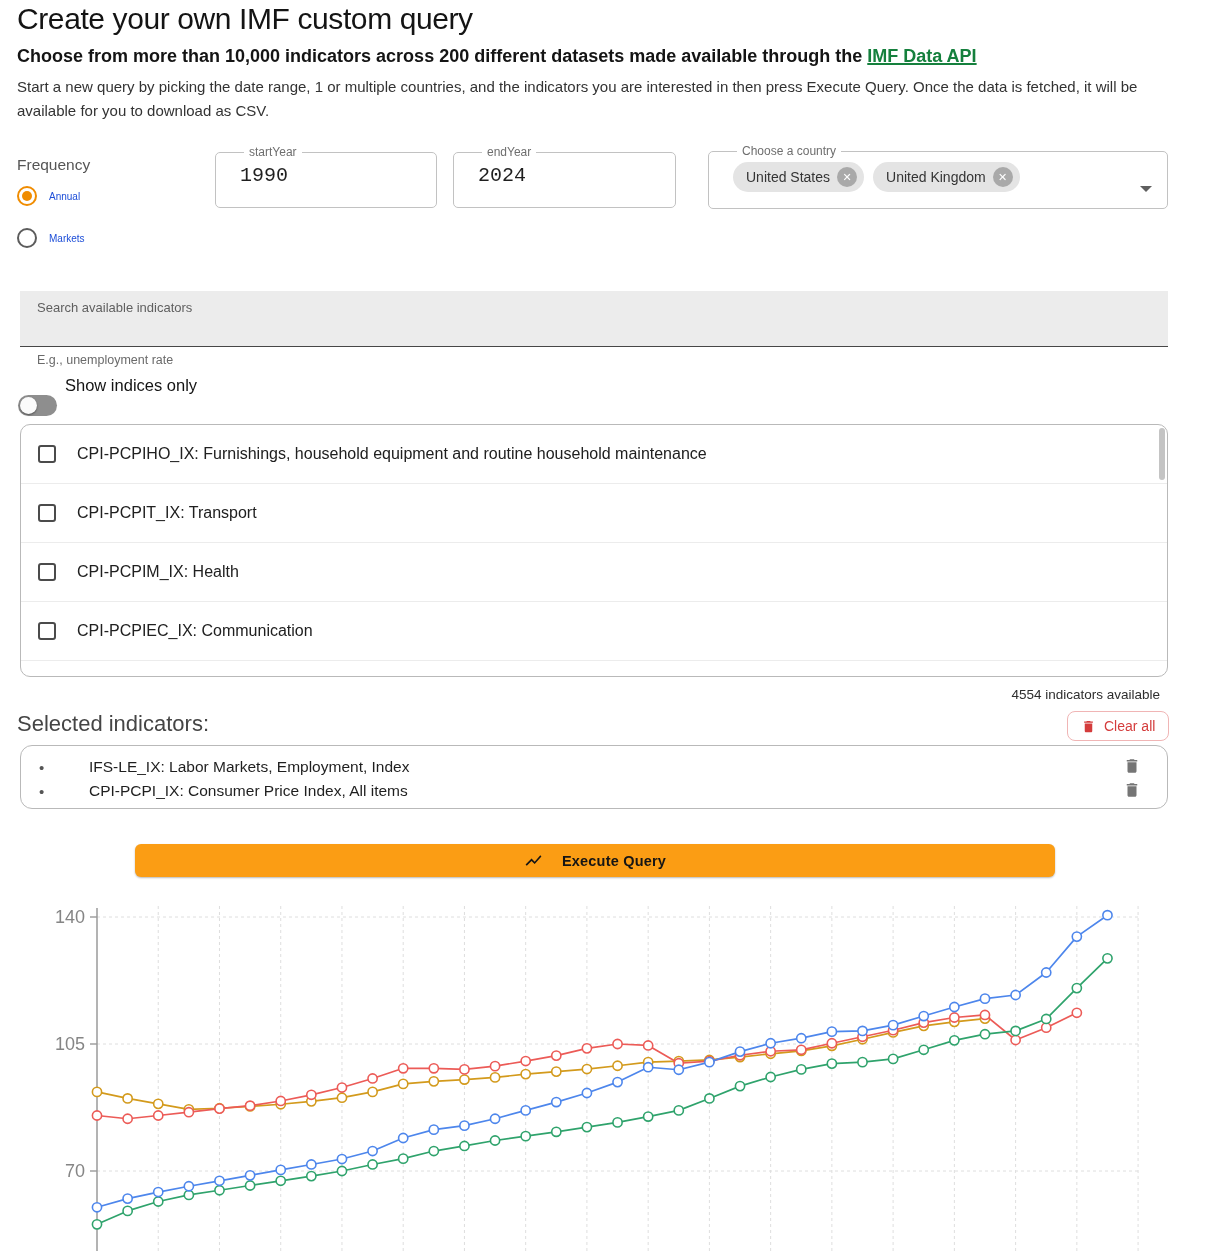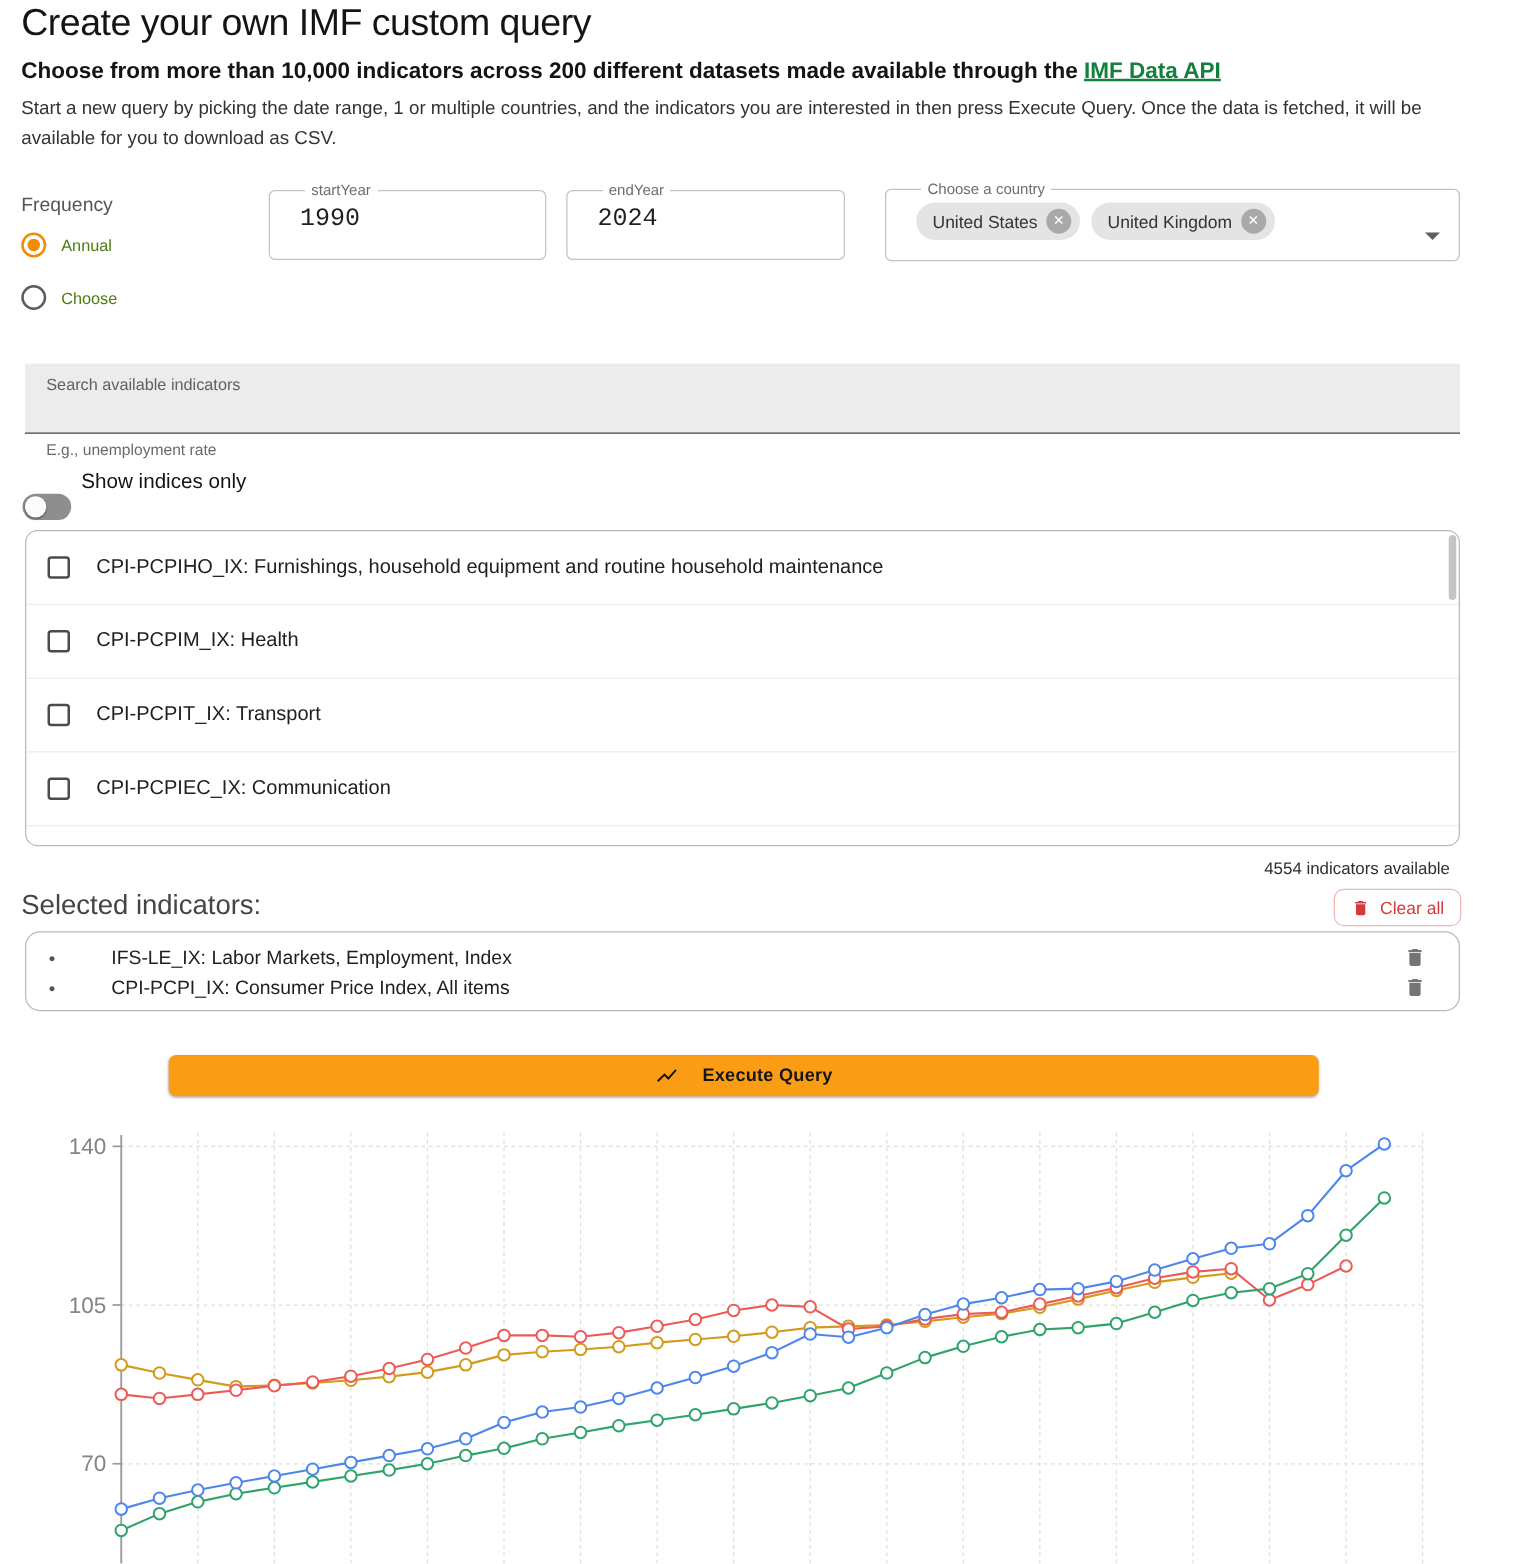--- a/index.html
+++ b/index.html
@@ -13,21 +13,21 @@
   .title { left:17px; top:2px; font-size:30px; font-weight:500; color:#141414; letter-spacing:-0.4px; }
   .subtitle { left:17px; top:46px; font-size:18px; font-weight:700; color:#141414; }
   .subtitle a { color:#15803d; text-decoration:underline; text-decoration-thickness:2px; cursor:pointer; }
   .desc { left:17px; top:75px; width:1130px; font-size:15px; line-height:23.5px; color:#333; }
 
   .freq-label { left:17px; top:156px; font-size:15.5px; color:#555; }
   .radio-row { display:flex; align-items:center; gap:12px; cursor:pointer; }
   .radio { width:20px; height:20px; border-radius:50%; border:2px solid #5c5c5c; position:relative; background:#fff; flex:0 0 auto; }
   .radio.checked { border-color:#f08c00; }
   .radio.checked::after { content:""; position:absolute; left:3px; top:3px; width:10px; height:10px; border-radius:50%; background:#f08c00; }
-  .radio-label { font-size:13px; color:#4d7c0f; }
+  .radio-label { font-size:10px; color:#1d4ed8; }
 
   fieldset.outlined { position:absolute; margin:0; padding:0 24px; border:1px solid #c2c2c2; border-radius:5px; background:#fff; }
   fieldset.outlined legend { font-size:12px; color:#6e6e6e; padding:0 5px; margin-left:4px; line-height:13px; }
   .field-input { border:none; outline:none; background:transparent; font-family:Liberation Mono, monospace; font-size:20px; color:#1f1f1f; width:100%; margin-top:5px; padding:0; }
 
   .chips { display:flex; gap:9px; margin-top:4px; }
   .chip { height:30px; border-radius:15px; background:#e4e4e4; display:flex; align-items:center; gap:7px; padding:0 7px 0 13px; font-size:14px; color:#343434; cursor:default; }
   .chip-x { width:20px; height:20px; border-radius:50%; background:#a9a9a9; color:#fff; font-size:11px; line-height:20px; text-align:center; cursor:pointer; flex:0 0 auto; }
   .select-arrow { position:absolute; right:15px; top:28px; width:0; height:0; border-left:6px solid transparent; border-right:6px solid transparent; border-top:6px solid #5f5f5f; cursor:pointer; }
 
@@ -75,21 +75,21 @@
 
   <div class="abs desc">Start a new query by picking the date range, 1 or multiple countries, and the indicators you are interested in then press Execute Query. Once the data is fetched, it will be available for you to download as CSV.</div>
 
   <div class="abs freq-label">Frequency</div>
   <div class="abs radio-row" style="left:17px; top:186px;">
     <span class="radio checked"></span>
     <span class="radio-label">Annual</span>
   </div>
   <div class="abs radio-row" style="left:17px; top:228px;">
     <span class="radio"></span>
-    <span class="radio-label">Choose</span>
+    <span class="radio-label">Markets</span>
   </div>
 
   <fieldset class="outlined" style="left:215px; top:146px; width:222px; height:62px;">
     <legend>startYear</legend>
     <input class="field-input" value="1990" style="">
   </fieldset>
   <fieldset class="outlined" style="left:453px; top:146px; width:223px; height:62px;">
     <legend>endYear</legend>
     <input class="field-input" value="2024" style="">
   </fieldset>
@@ -120,25 +120,25 @@
   </div>
   <div class="abs switch-label">Show indices only</div>
 
   <div class="abs list">
     <div class="list-item">
       <span class="checkbox"></span>
       <span class="list-item-label">CPI-PCPIHO_IX: Furnishings, household equipment and routine household maintenance</span>
     </div>
     <div class="list-item">
       <span class="checkbox"></span>
+      <span class="list-item-label">CPI-PCPIT_IX: Transport</span>
+    </div>
+    <div class="list-item">
+      <span class="checkbox"></span>
       <span class="list-item-label">CPI-PCPIM_IX: Health</span>
-    </div>
-    <div class="list-item">
-      <span class="checkbox"></span>
-      <span class="list-item-label">CPI-PCPIT_IX: Transport</span>
     </div>
     <div class="list-item">
       <span class="checkbox"></span>
       <span class="list-item-label">CPI-PCPIEC_IX: Communication</span>
     </div>
     <div class="list-item">
       
       
     </div>
     <span class="scroll-thumb"></span>

